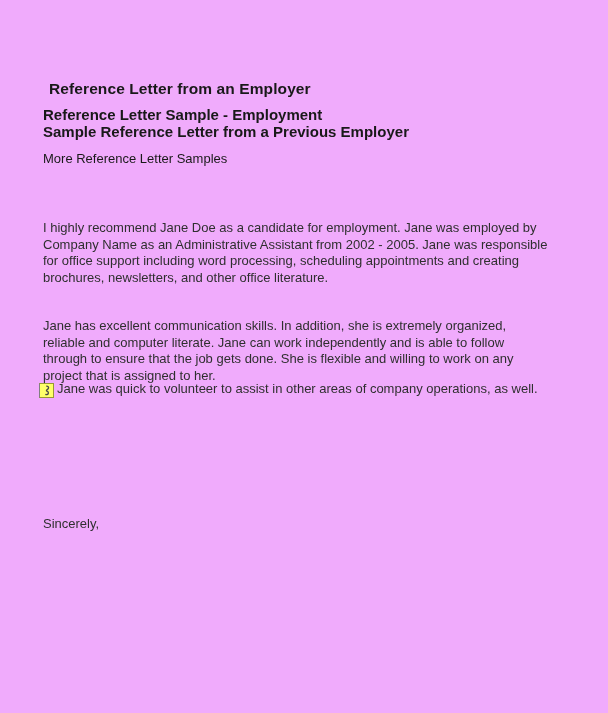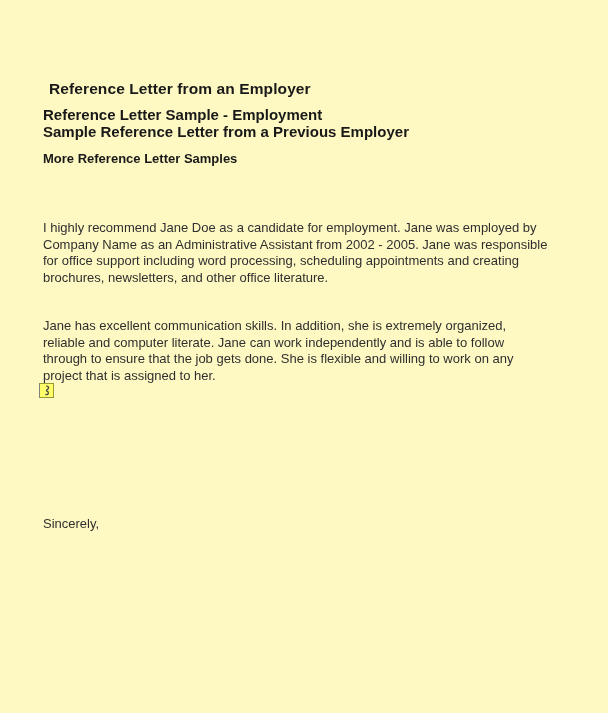--- a/index.html
+++ b/index.html
@@ -1,20 +1,20 @@
 <!DOCTYPE html>
 <html><head>
 <meta charset="utf-8">
 <style>
   html, body { margin: 0; padding: 0; background: #ffffff; }
   .page {
     position: relative;
     width: 608px;
     height: 713px;
-    background: #fef9c3;
+    background: #f0abfc;
     font-family: "Liberation Sans", "DejaVu Sans", sans-serif;
     color: #2f2f2f;
     overflow: hidden;
   }
   .abs { position: absolute; }
   .doc-title {
     left: 49px; top: 80px;
     font-size: 15.5px; font-weight: bold;
     color: #191919;
     letter-spacing: 0.1px;
@@ -22,21 +22,21 @@
   }
   .doc-subtitle {
     left: 43px; top: 107px;
     font-size: 15px; font-weight: bold;
     color: #191919;
     line-height: 16.6px;
     white-space: pre-line;
   }
   .more-heading {
     left: 43px; top: 151px;
-    font-size: 13px; font-weight: bold;
+    font-size: 13px; font-weight: normal;
     color: #191919;
     white-space: nowrap;
   }
   .body-text {
     font-size: 13px;
     line-height: 16.6px;
     color: #2f2f2f;
     white-space: pre-line;
   }
   .salutation { left: 43px; top: 187px; }
@@ -87,19 +87,20 @@
 reliable and computer literate. Jane can work independently and is able to follow
 through to ensure that the job gets done. She is flexible and willing to work on any
 project that is assigned to her.</div>
 
   <div class="abs body-text note-line">
     <span class="note-icon">
       <svg width="11" height="11" viewBox="0 0 12 12" aria-hidden="true">
         <path d="M6.2 1.2 C7.6 1.2 8.3 2.1 8.2 3.1 C8.1 4.1 7.2 4.7 6.4 5.3 C5.8 5.8 5.9 6.5 6.6 6.8 C7.6 7.2 8.3 8 8 9 C7.7 10.1 6.5 10.7 5.3 10.4" fill="none" stroke="#4a4a4a" stroke-width="1.5" stroke-linecap="round"></path>
       </svg>
     </span>
+    <span class="note-text">Jane was quick to volunteer to assist in other areas of company operations, as well.</span>
   </div>
 
 
   <div class="abs body-text closing">Sincerely,</div>
 
 
 </div>
 
 </body></html>

